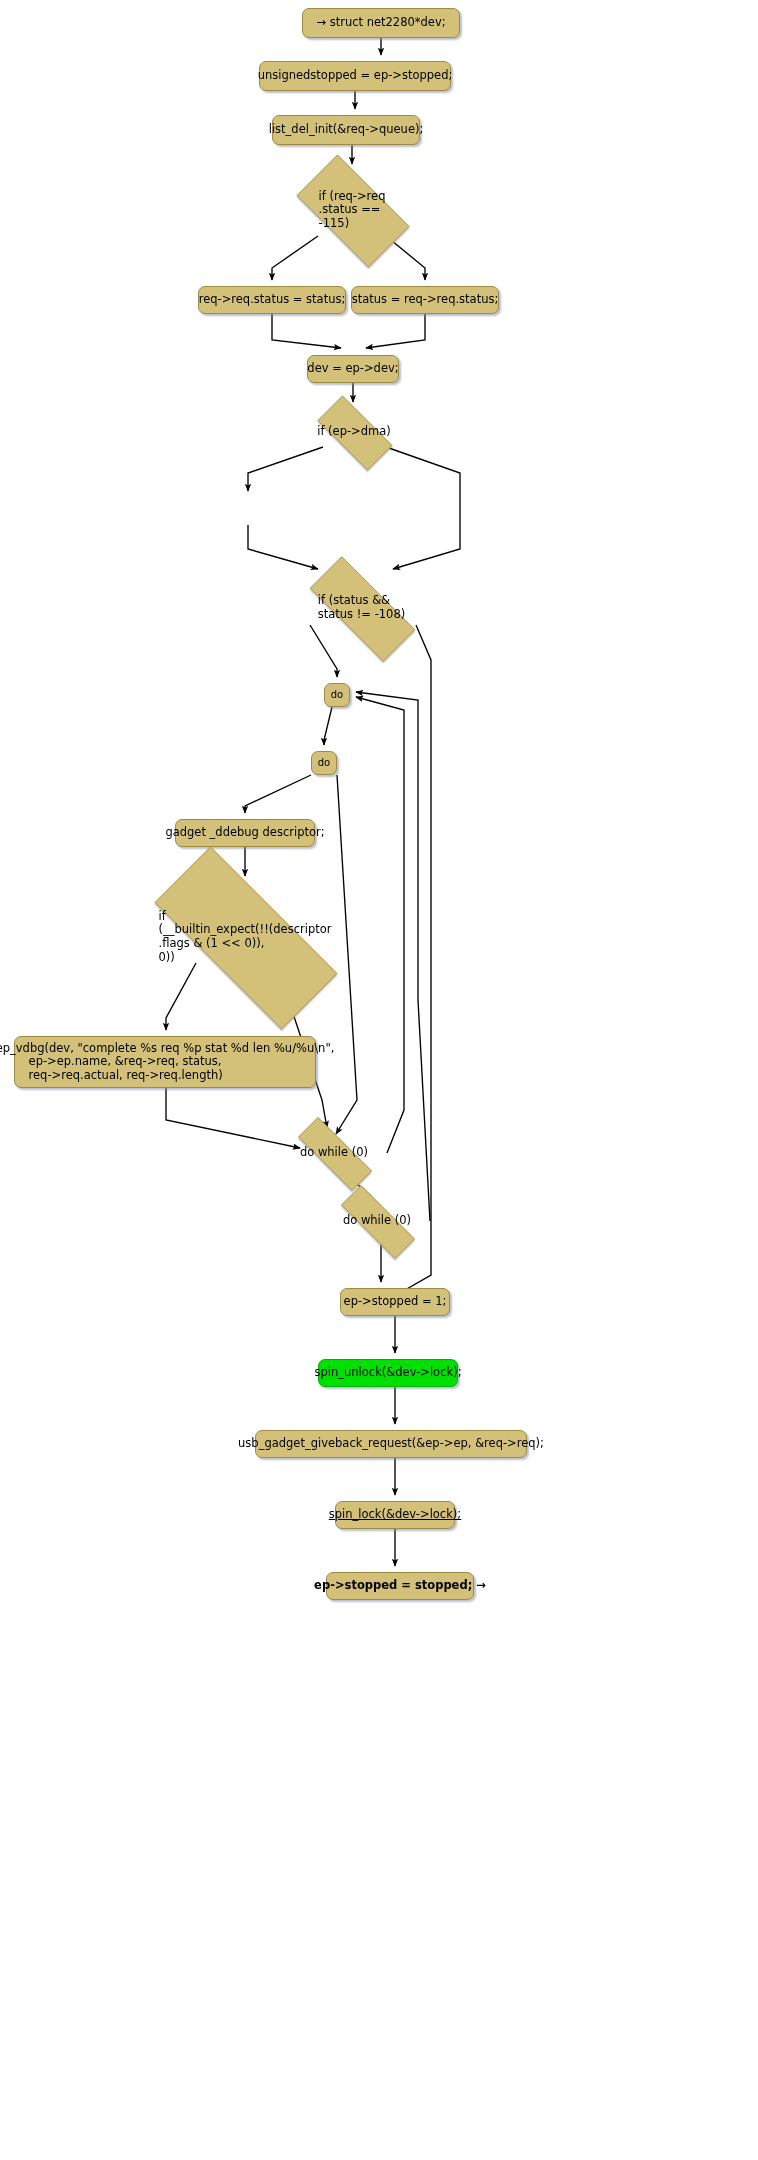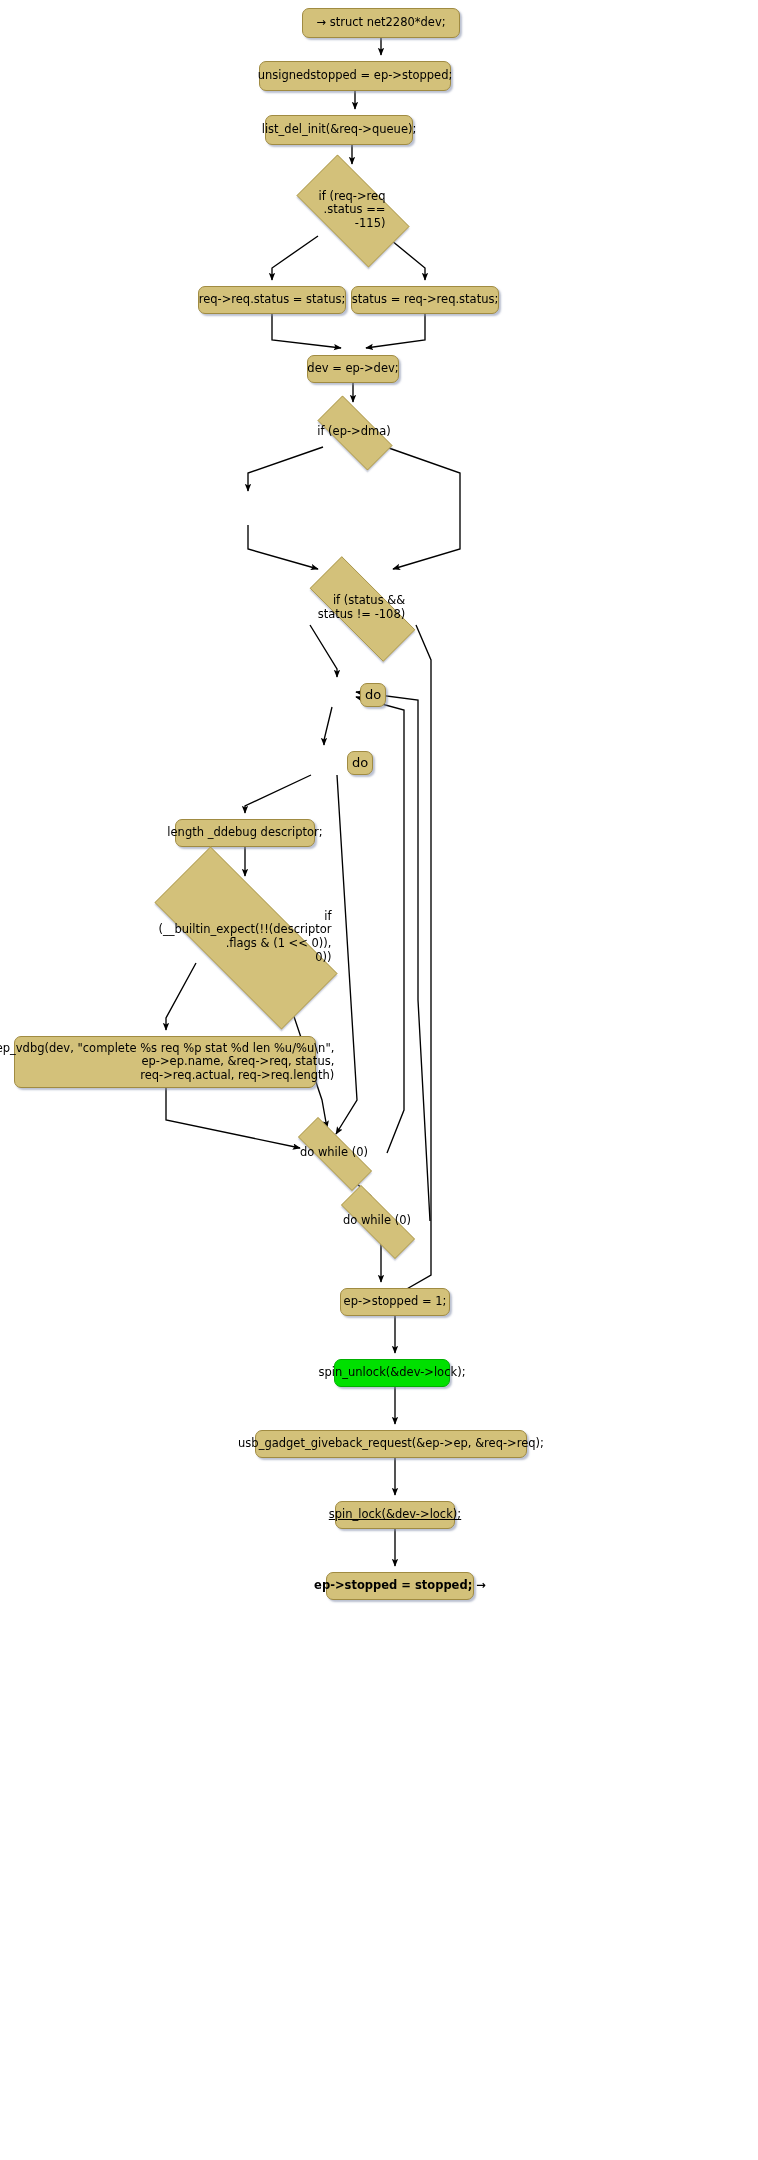--- a/index.html
+++ b/index.html
@@ -24,21 +24,21 @@
     width: 758px;
     height: 2160px;
     pointer-events: none;
   }
   .node {
     position: absolute;
     box-sizing: border-box;
     display: flex;
     align-items: center;
     justify-content: center;
-    text-align: right;
+    text-align: left;
     color: #000000;
     white-space: pre;
     line-height: 1.18;
     z-index: 3;
   }
   .node.box {
     background: #D3C17A;
     border: 1px solid #A08B42;
     border-radius: 7px;
     box-shadow: 2px 2px 2px rgba(130,140,170,0.55);
@@ -64,22 +64,21 @@
     border: 1px solid #A08B42;
     transform: rotate(45deg) scale(0.7071);
     box-shadow: 2px 2px 2px rgba(130,140,170,0.45);
     z-index: -1;
   }
   .diamond-label {
     position: relative;
     z-index: 1;
   }
   .node.small {
-    font-size: 13px;
-    margin-left: 36px;
+    font-size: 10px;
   }
 </style>
 </head>
 <body>
 
 <div id="canvas">
 
   <svg id="edges" viewBox="0 0 758 2160" xmlns="http://www.w3.org/2000/svg">
     <defs>
       <marker id="arrow" markerWidth="9" markerHeight="9" refX="7.2" refY="3.2" orient="auto" markerUnits="userSpaceOnUse">
@@ -119,21 +118,21 @@
   </svg>
 
   <div class="node box" style="left:302px;top:8px;width:158px;height:30px;">
     <span>→ struct net2280*dev;</span>
   </div>
 
   <div class="node box" style="left:259px;top:61px;width:192px;height:30px;">
     <span>unsignedstopped = ep-&gt;stopped;</span>
   </div>
 
-  <div class="node box" style="left:265px;top:115px;width:148px;height:30px;">
+  <div class="node box" style="left:272px;top:115px;width:148px;height:30px;">
     <span>list_del_init(&amp;req-&gt;queue);</span>
   </div>
 
   <div class="node diamond" style="left:281px;top:170px;width:142px;height:80px;">
     <span class="diamond-shape"></span>
     <span class="diamond-label">if (req-&gt;req
 .status ==
 -115)</span>
   </div>
 
@@ -163,21 +162,21 @@
 
   <div class="node box small" style="left:324px;top:683px;width:26px;height:24px;">
     <span>do</span>
   </div>
 
   <div class="node box small" style="left:311px;top:751px;width:26px;height:24px;">
     <span>do</span>
   </div>
 
   <div class="node box" style="left:175px;top:819px;width:140px;height:28px;">
-    <span>length _ddebug descriptor;</span>
+    <span>gadget _ddebug descriptor;</span>
   </div>
 
   <div class="node diamond" style="left:119px;top:882px;width:252px;height:110px;">
     <span class="diamond-shape"></span>
     <span class="diamond-label">if
 (__builtin_expect(!!(descriptor
 .flags &amp; (1 &lt;&lt; 0)),
 0))</span>
   </div>
 
@@ -194,21 +193,21 @@
 
   <div class="node diamond" style="left:324px;top:1202px;width:106px;height:38px;">
     <span class="diamond-shape"></span>
     <span class="diamond-label">do while (0)</span>
   </div>
 
   <div class="node box" style="left:340px;top:1288px;width:110px;height:28px;">
     <span>ep-&gt;stopped = 1;</span>
   </div>
 
-  <div class="node box green" style="left:334px;top:1359px;width:116px;height:28px;">
+  <div class="node box green" style="left:318px;top:1359px;width:140px;height:28px;">
     <span>spin_unlock(&amp;dev-&gt;lock);</span>
   </div>
 
   <div class="node box" style="left:255px;top:1430px;width:272px;height:28px;">
     <span>usb_gadget_giveback_request(&amp;ep-&gt;ep, &amp;req-&gt;req);</span>
   </div>
 
   <div class="node box" style="left:335px;top:1501px;width:120px;height:28px;text-decoration:underline;">
     <span>spin_lock(&amp;dev-&gt;lock);</span>
   </div>

